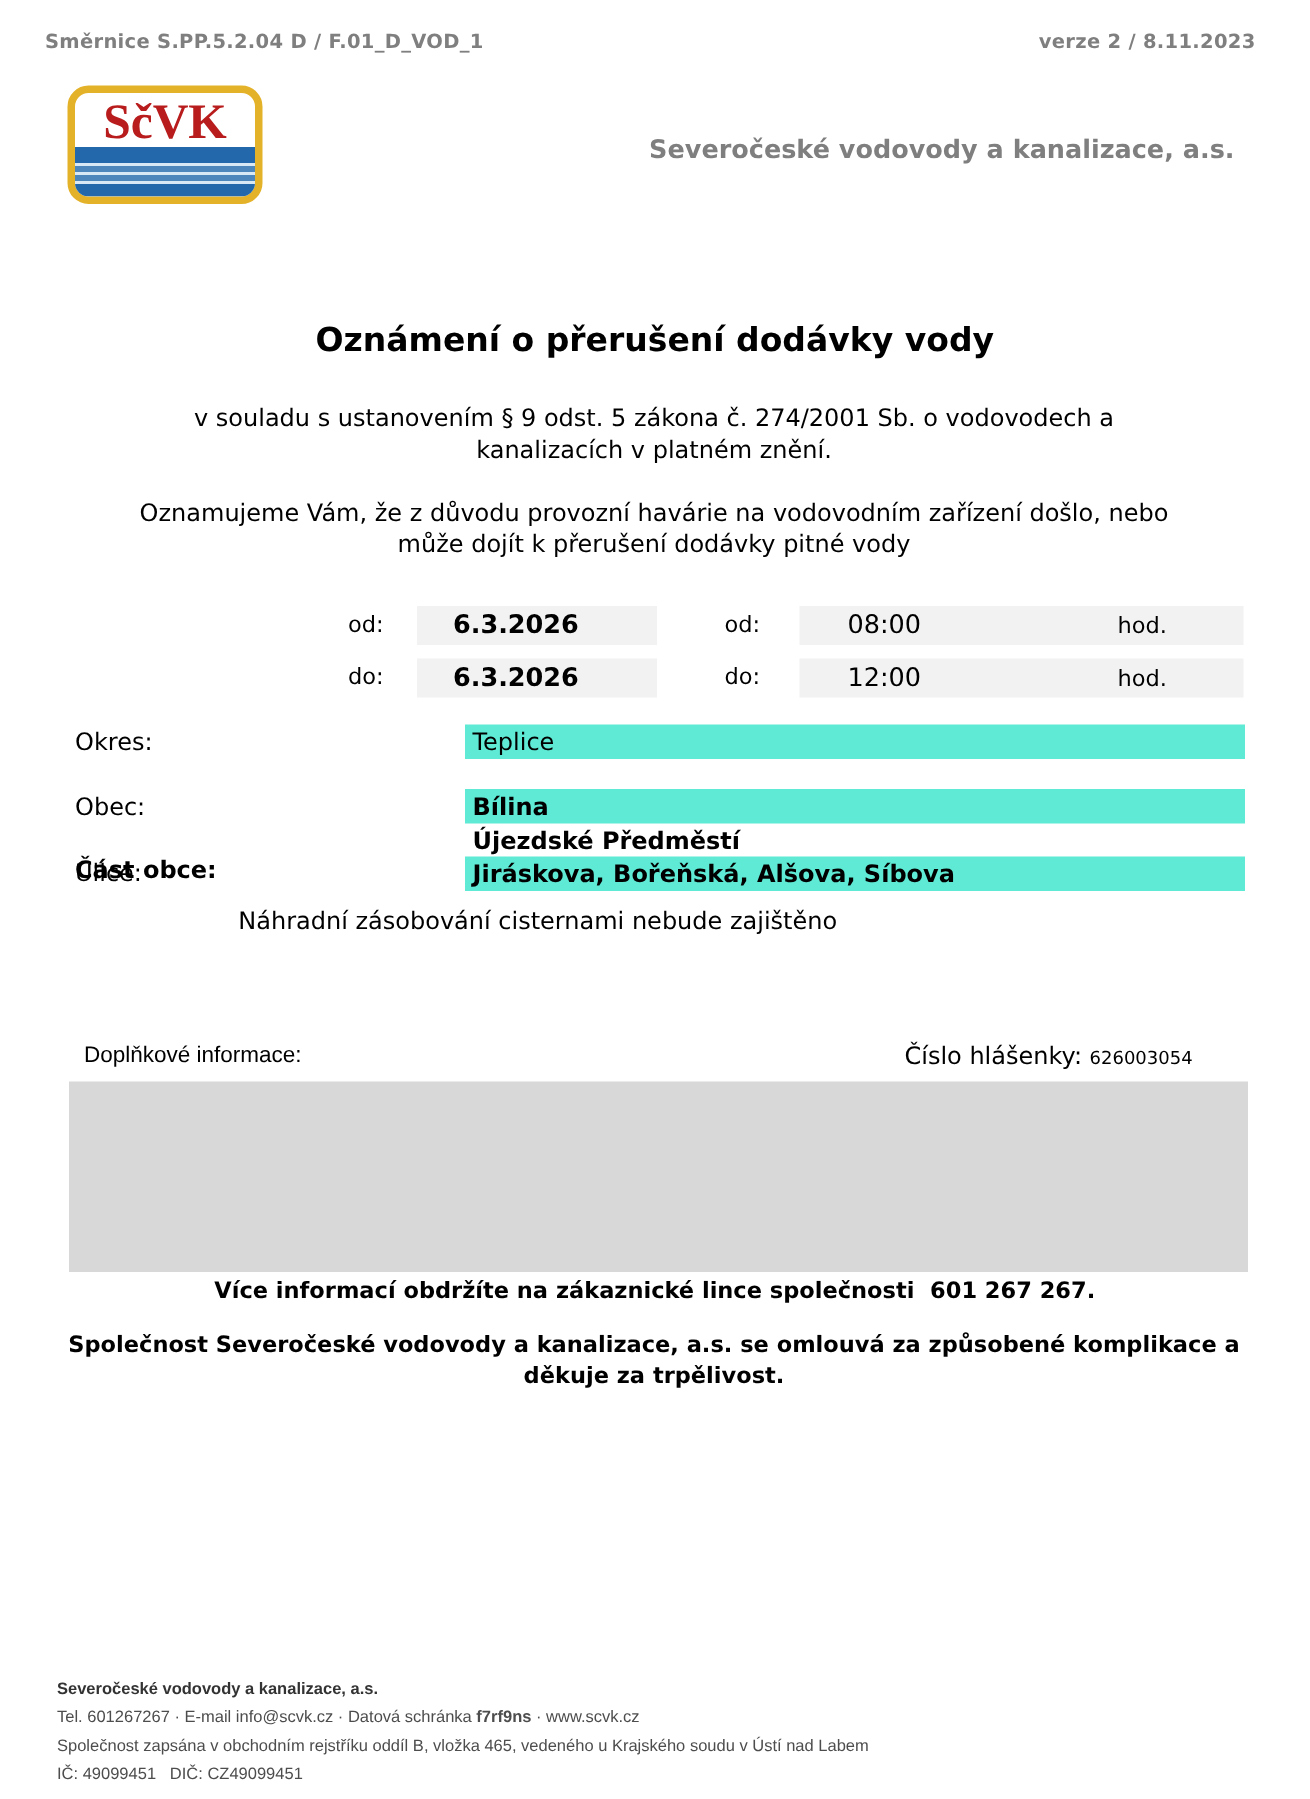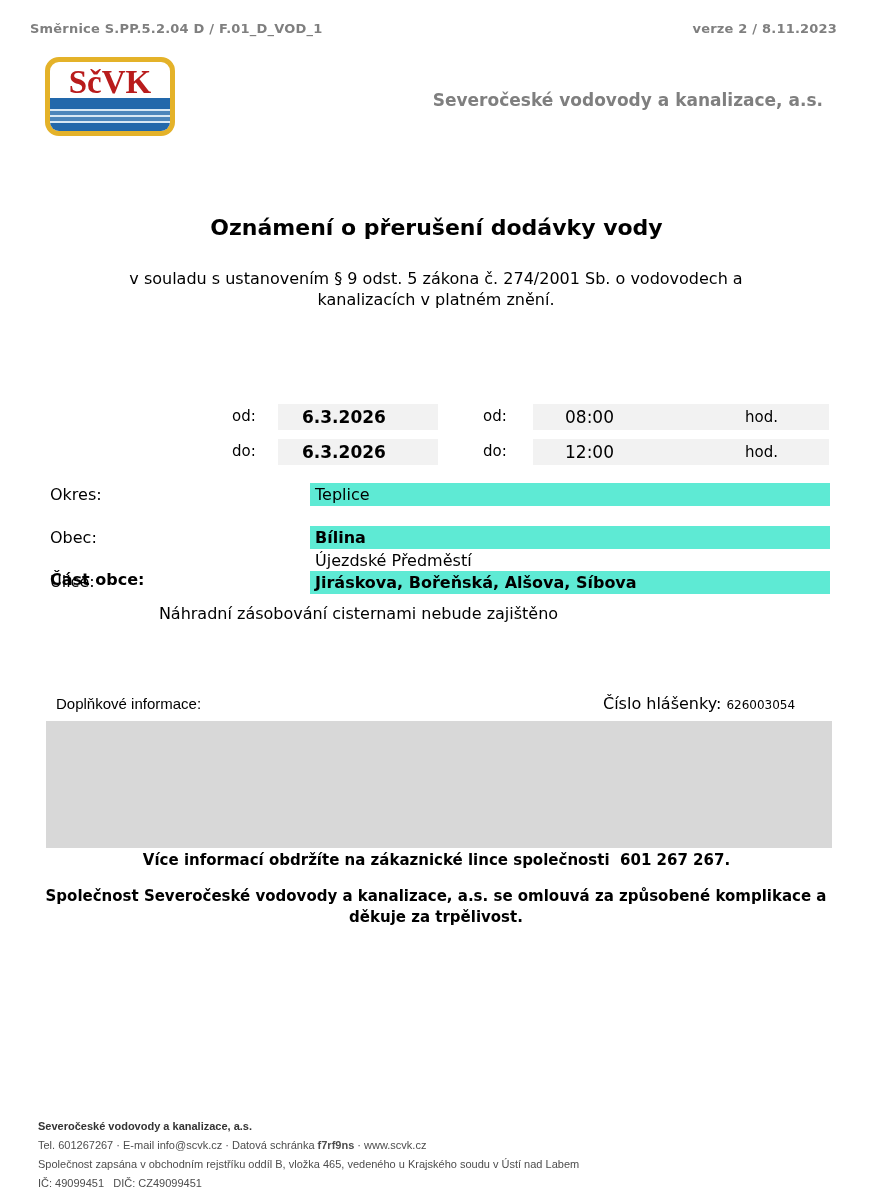--- a/index.html
+++ b/index.html
@@ -45,21 +45,21 @@
   }
   .pfield .val-date { font-size:17px; font-weight:bold; padding-left:24px; }
   .pfield .val-time { font-size:17px; padding-left:32px; }
   .pfield .suffix   { position:absolute; left:212px; top:0px; font-size:15px; }
   
   .llbl { position:absolute; left:50px; font-size:16px; }
   .lfield {
     position:absolute; left:310px; width:520px; height:23px; background:#5eead4;
     font-size:16px; line-height:23px; padding-left:5px; box-sizing:border-box;
   }
-  .lfield.plain { background:transparent; }
+  .lfield.plain { background:transparent;font-weight:bold; }
   .lfield.bold  { font-weight:bold; }
   .note {
     position:absolute; top:604px; left:0; width:717px; text-align:center;
     font-size:16px; 
   }
   
   .info-lbl { position:absolute; left:56px; top:695px; font-size:15px; font-family:"Liberation Sans", sans-serif; }
   .report   { position:absolute; left:558px; top:694px; font-size:16px;margin-left:45px; }
   .report .num { font-size:12px; margin-left:5px; }
   .graybox  { position:absolute; left:46px; top:721px; width:786px; height:127px; background:#d8d8d8; }
@@ -87,20 +87,21 @@
   <div class="hdr hdr-right">verze 2 / 8.11.2023</div>
 
   <div class="logo">
     <div class="logo-text">SčVK</div>
     <div class="logo-stripes"></div>
   </div>
   <div class="company">Severočeské vodovody a kanalizace, a.s.</div>
 
   <div class="title">Oznámení o přerušení dodávky vody</div>
   <div class="par par-legal">v souladu s ustanovením § 9 odst. 5 zákona č. 274/2001 Sb. o vodovodech a kanalizacích v platném znění.</div>
+  <div class="par par-body">Oznamujeme Vám, že z důvodu provozní havárie na vodovodním zařízení došlo, nebo může dojít k přerušení dodávky pitné vody</div>
 
   <div class="plbl" style="left:232px; top:407px;">od:</div>
   <div class="pfield" style="left:278px; top:404px; width:160px;">
     <span class="val-date">6.3.2026</span>
   </div>
   <div class="plbl" style="left:483px; top:407px;">od:</div>
   <div class="pfield" style="left:533px; top:404px; width:296px;">
     <span class="val-time">08:00</span>
     <span class="suffix">hod.</span>
   </div>

